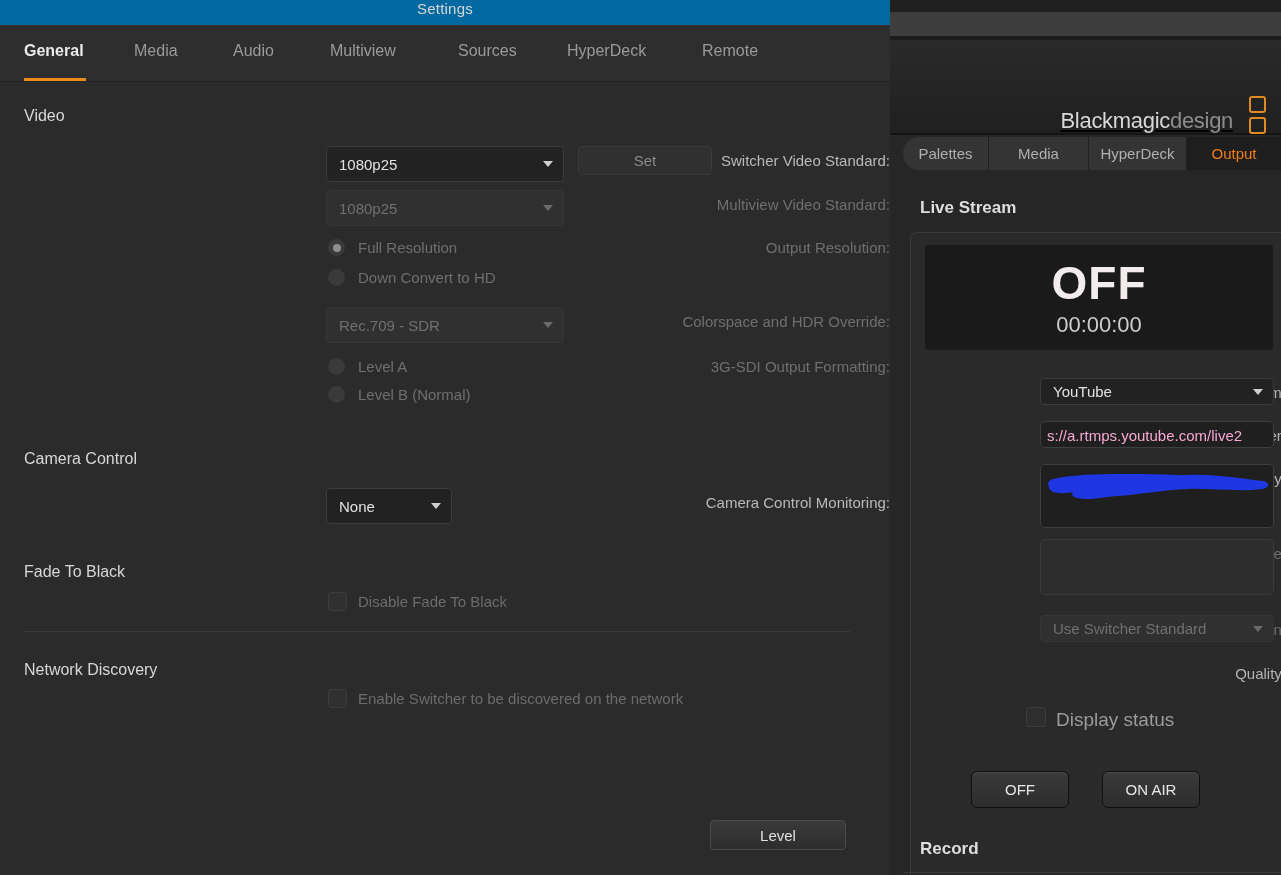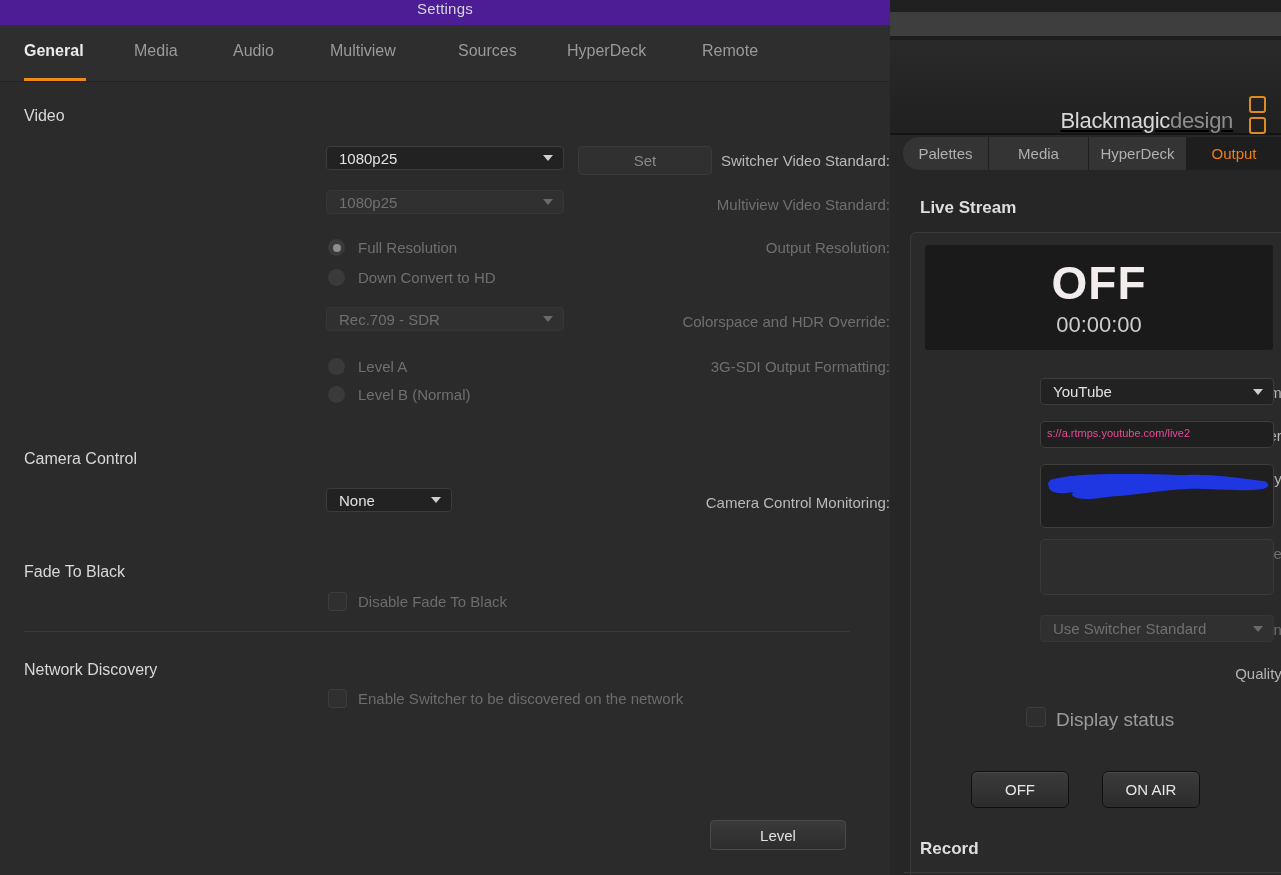--- a/index.html
+++ b/index.html
@@ -11,21 +11,21 @@
   }
   #root { position: relative; width: 1281px; height: 875px; }
 
   
   .settings-win {
     position: absolute; left: 0; top: 0; width: 890px; height: 875px;
     background: #2b2b2b;
   }
   .title-bar {
     position: absolute; left: 0; top: 0; width: 890px; height: 25px;
-    background: #4c1d95;
+    background: #0369a1;
   }
   .title-bar .t {
     position: absolute; width: 100%; text-align: center; top: 0px;
     font-size: 15px; color: #d6d6d6; letter-spacing: .2px;
   }
   .tabbar {
     position: absolute; left: 0; top: 25px; width: 890px; height: 57px;
     background: #2e2e2e; border-bottom: 1px solid #232323;
   }
   .tabbar .tab {
@@ -43,21 +43,21 @@
   .sec-head {
     position: absolute; font-size: 16px; color: #d8d8d8; left: 24px;
   }
   .row-label {
     position: absolute; font-size: 15px; color: #b9b9b9;
     text-align: right; right: 0; white-space: nowrap;
   }
   .row-label.dim { color: #6f6f6f; }
 
   .dd {
-    position: absolute; height: 24px; border-radius: 4px;
+    position: absolute; height: 36px; border-radius: 4px;
     background: #222222; border: 1px solid #3c3c3c;
     font-size: 15px; color: #e2e2e2;
     display: flex; align-items: center; cursor: pointer;
   }
   .dd .val { margin-left: 12px; }
   .dd .arr {
     position: absolute; right: 10px; top: 50%; transform: translateY(-50%);
     width: 0; height: 0; border-left: 5px solid transparent;
     border-right: 5px solid transparent; border-top: 6px solid #cfcfcf;
   }
@@ -156,21 +156,21 @@
   .status-box .tc {
     font-size: 22px; color: #cdcdcd; margin-top: 8px; line-height: 1;
   }
   .r-label {
     position: absolute; font-size: 15px; color: #b4b4b4;
     text-align: right; right: 0; white-space: nowrap;
   }
   .r-label.dim { color: #6e6e6e; }
   .r-input {
     position: absolute; border-radius: 5px; background: #1f1f1f;
-    border: 1px solid #3e3e3e; color: #ec4899; font-size: 11px;
+    border: 1px solid #3e3e3e; color: #f9a8d4; font-size: 15px;
     display: flex; align-items: flex-start; overflow: hidden; text-align: right;
   }
   .r-input .iv { margin: 5px 0 0 6px; white-space: nowrap; }
   .r-input.dim { background: #2d2d2d; border-color: #3a3a3a; }
 
   .scribble { position: absolute; left: 0; top: 0; pointer-events: none; }
 
   .r-cbx {
     position: absolute; width: 20px; height: 20px; border-radius: 3px;
     background: #2e2e2e; border: 1px solid #3d3d3d; cursor: pointer;

